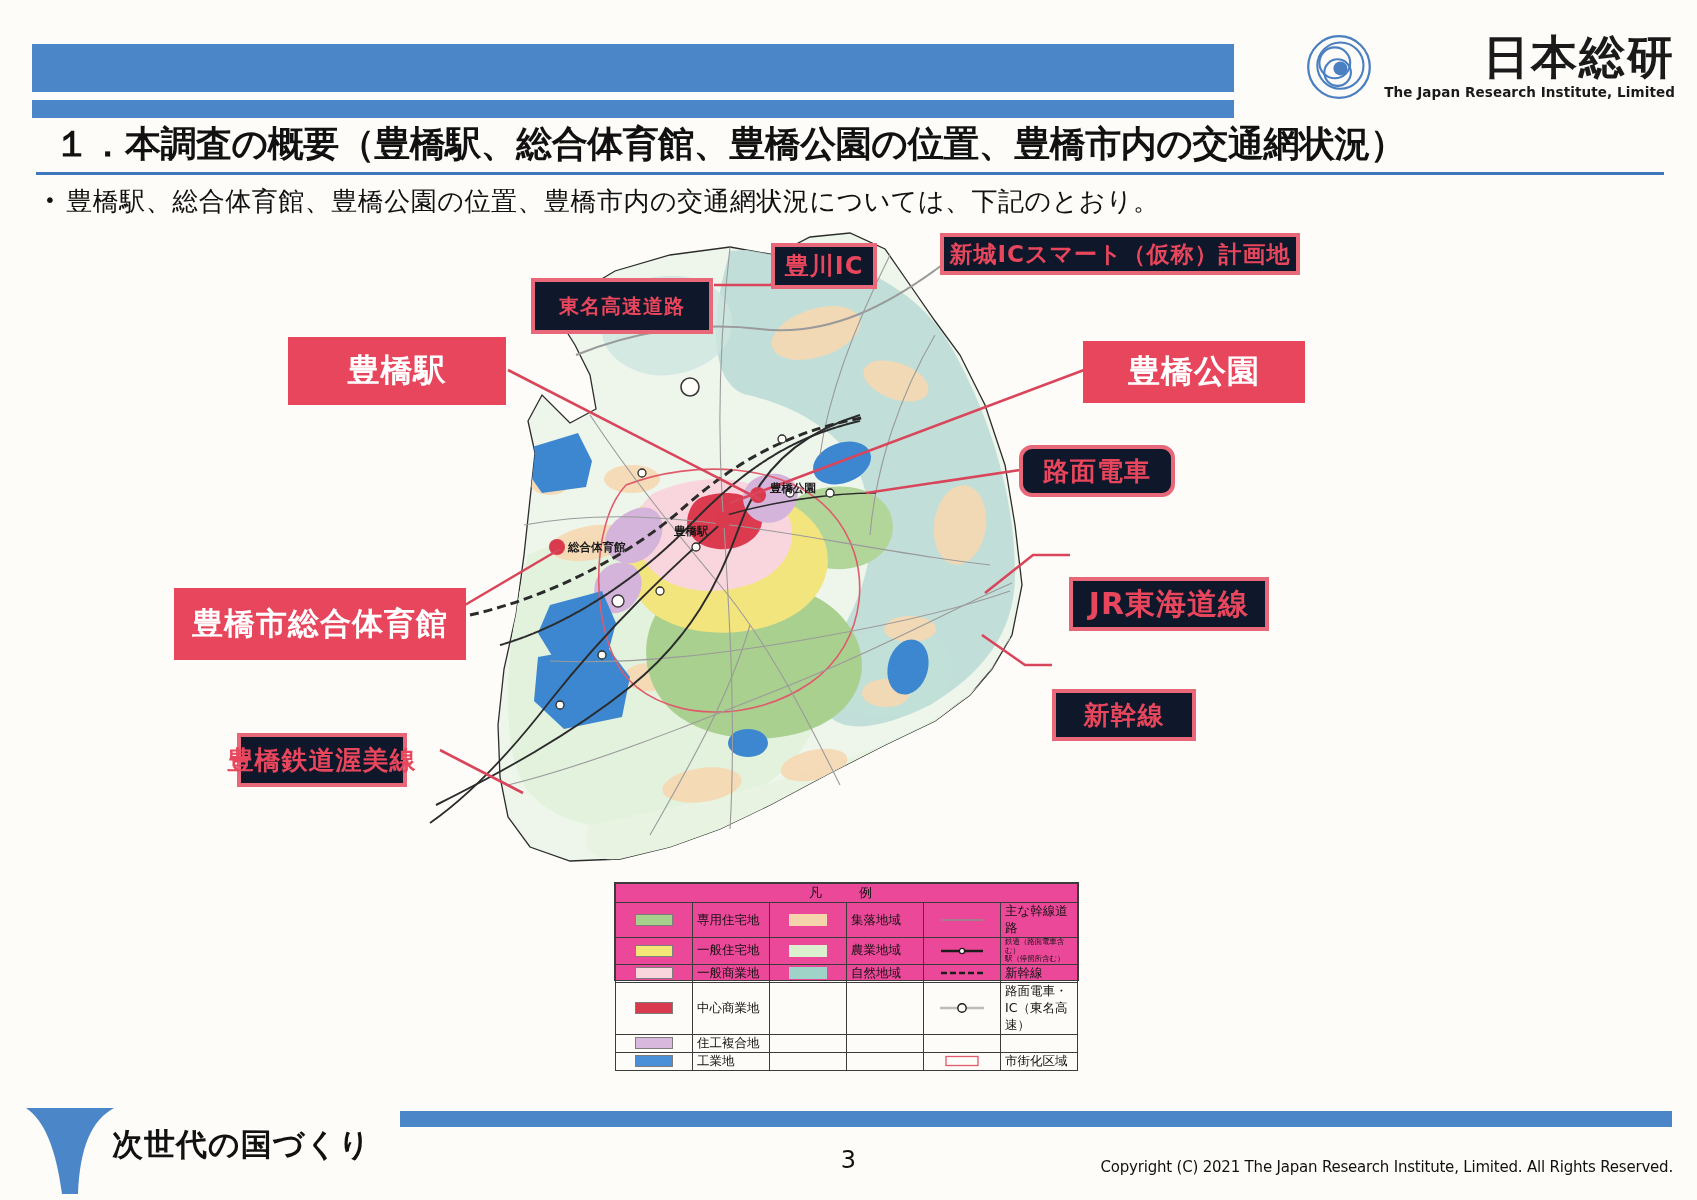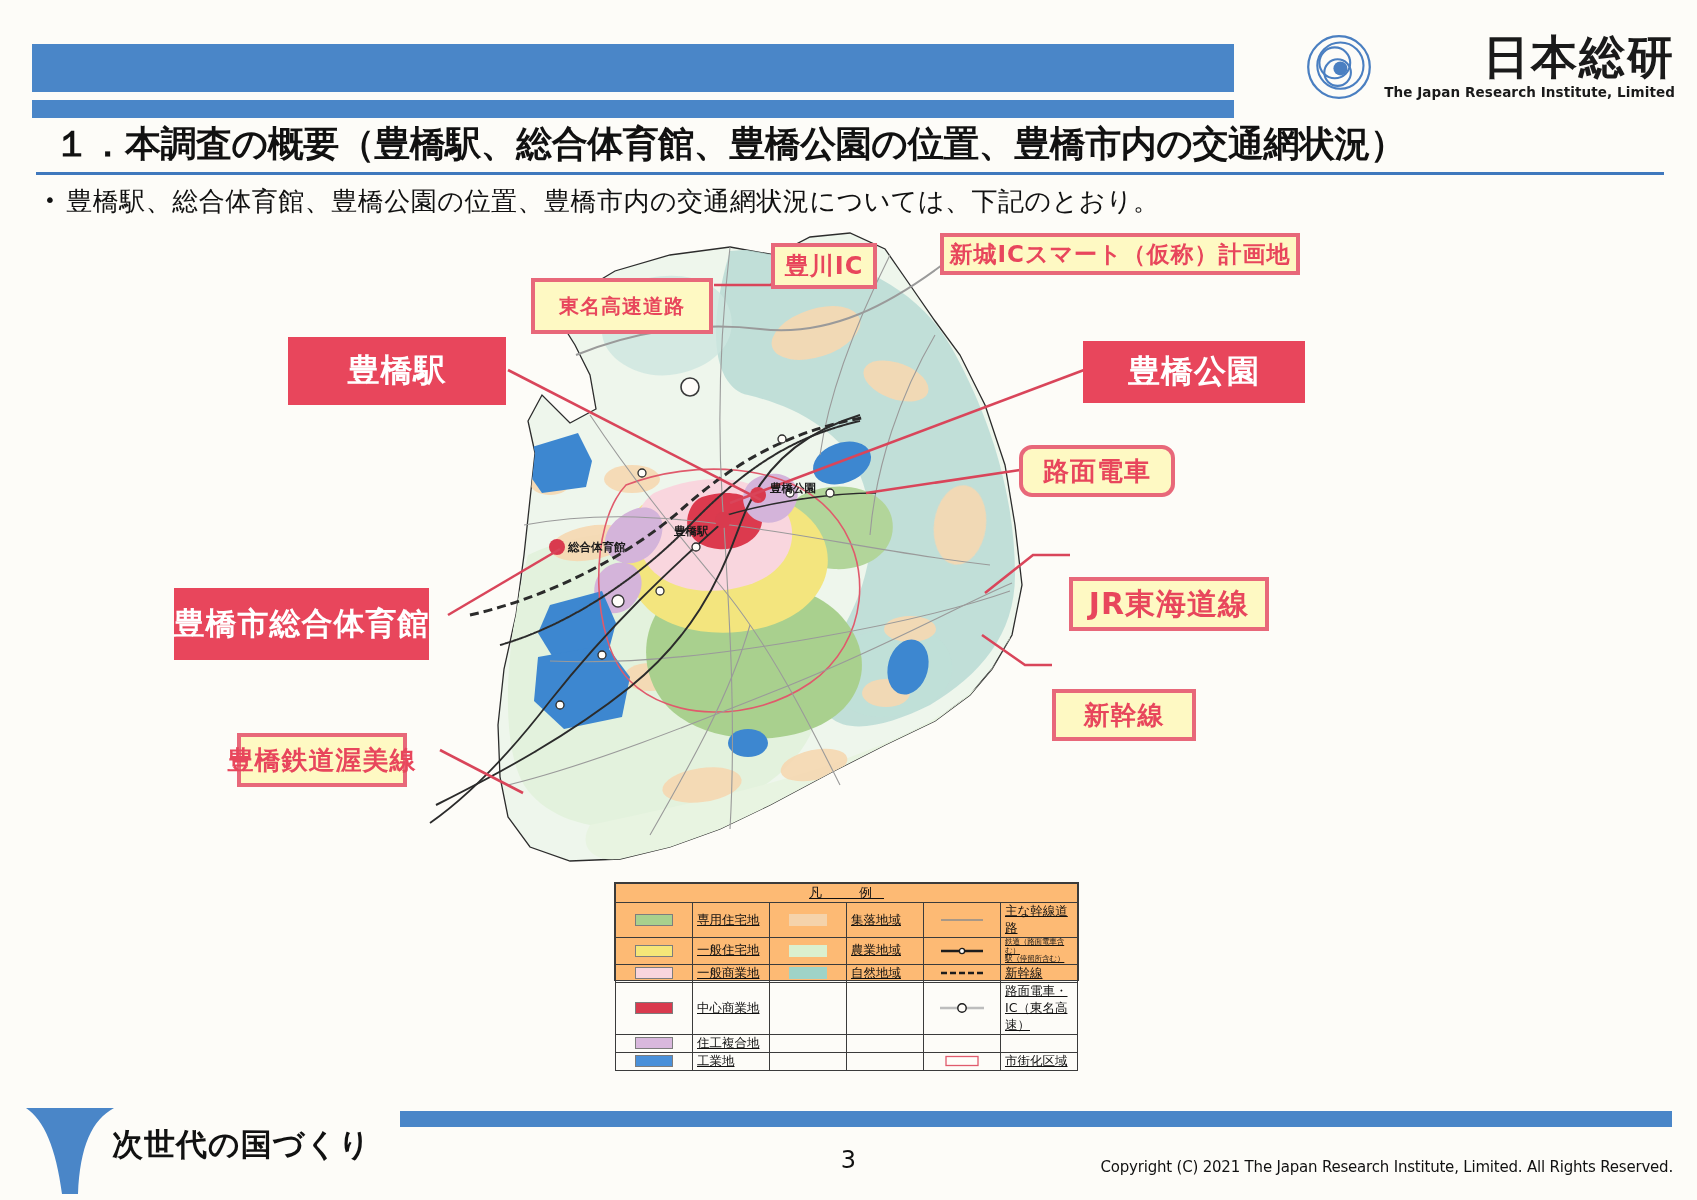--- a/index.html
+++ b/index.html
@@ -29,37 +29,37 @@
   .bullet .dot{display:inline-block;margin-right:10px;font-size:20px;vertical-align:3px;}
 
   
   .mapwrap{position:absolute;left:30px;top:225px;width:1637px;height:680px;}
   .mapsvg{position:absolute;left:0;top:0;}
 
   
   .callout{position:absolute;box-sizing:border-box;display:flex;align-items:center;justify-content:center;
            font-weight:bold;letter-spacing:1px;white-space:nowrap;}
   .callout.filled{background:#e8465c;color:#fff;border:2px solid #e8465c;}
-  .callout.outline{background:#fef9c3;color:#e8465c;border:4px solid #e8687a;}
+  .callout.outline{background:#0f172a;color:#e8465c;border:4px solid #e8687a;}
 
   #c-toumei   {left:531px;top:278px;width:182px;height:56px;font-size:20px;}
   #c-toyokawa {left:771px;top:243px;width:106px;height:46px;font-size:24px;}
   #c-shinshiro{left:940px;top:233px;width:360px;height:42px;font-size:23px;}
   #c-station  {left:288px;top:337px;width:218px;height:68px;font-size:32px;}
   #c-park     {left:1083px;top:341px;width:222px;height:62px;font-size:32px;}
   #c-tram     {left:1019px;top:445px;width:156px;height:52px;font-size:26px;border-radius:13px;}
-  #c-gym      {left:174px;top:588px;width:255px;height:72px;font-size:31px;}
+  #c-gym      {left:174px;top:588px;width:292px;height:72px;font-size:31px;}
   #c-jr       {left:1069px;top:577px;width:200px;height:54px;font-size:30px;}
   #c-shink    {left:1052px;top:689px;width:144px;height:52px;font-size:26px;}
   #c-atsumi   {left:237px;top:733px;width:170px;height:54px;font-size:26px;}
 
   
   .legend{position:absolute;left:614px;top:882px;width:465px;height:99px;
-          background:#fdba74;border:1.6px solid #3b3b3b;box-sizing:border-box;
-          font-size:12.5px;color:#111;text-decoration:underline;}
+          background:#ec4899;border:1.6px solid #3b3b3b;box-sizing:border-box;
+          font-size:12.5px;color:#111;}
   .legend table{width:100%;height:100%;border-collapse:collapse;table-layout:fixed;}
   .legend td{border:1px solid #3b3b3b;padding:0 4px;vertical-align:middle;height:17px;}
   .legend .hdr{text-align:center;font-size:13px;letter-spacing:12px;border-bottom:1px solid #3b3b3b;}
   .sw{width:38px;height:12px;display:block;margin:0 auto;border:1px solid #7d7d7d;box-sizing:border-box;}
   .sw-none{width:38px;height:12px;display:block;margin:0 auto;border:none;}
   .cw{width:52px;}
   .lw{width:100px;}
   .sym{display:block;width:50px;height:12px;margin:0 auto;position:relative;}
   .tiny{font-size:7.6px;line-height:1.12;letter-spacing:-.2px;}
 

